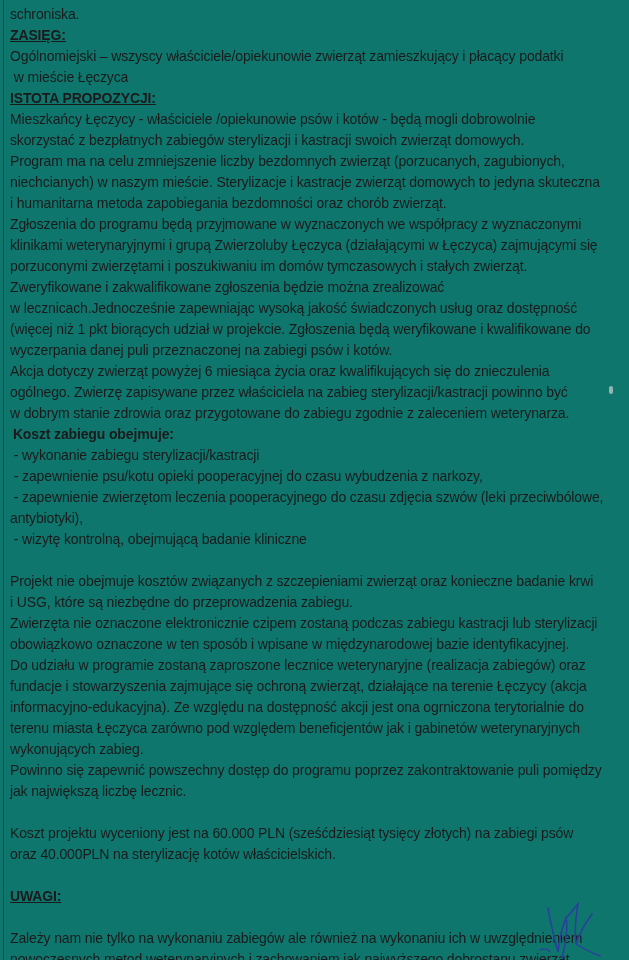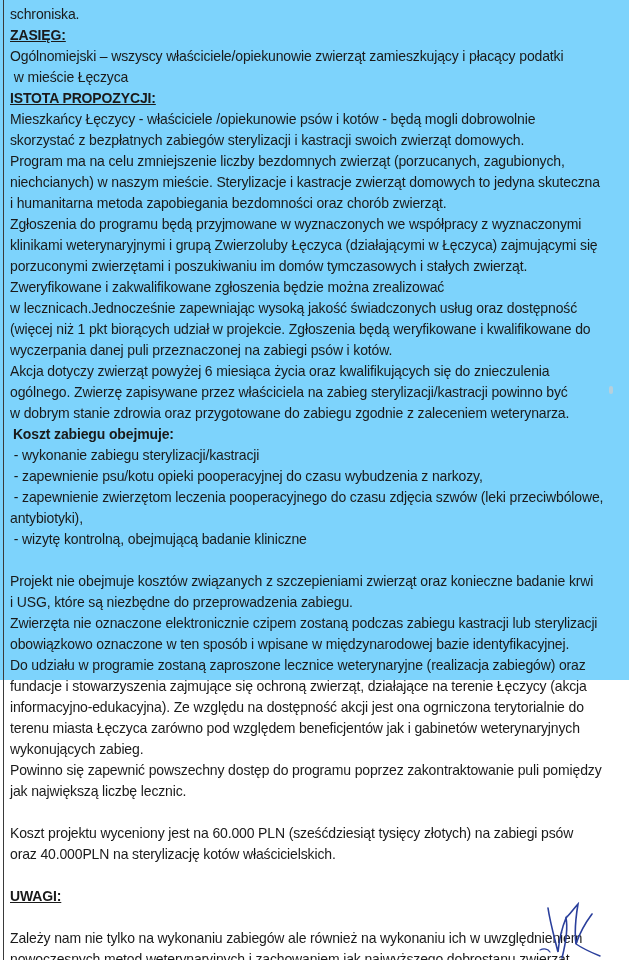--- a/index.html
+++ b/index.html
@@ -11,22 +11,22 @@
       width: 629px;
       height: 960px;
       overflow: hidden;
       position: relative;
       font-family: "Liberation Sans", "DejaVu Sans", sans-serif;
       color: #1a1a1a;
     }
     .page {
       position: absolute;
       left: 0; top: 0;
-      width: 629px; height: 680px;
-      background: #7dd3fc;
+      width: 629px; height: 960px;
+      background: #0f766e;
     }
     .left-border {
       position: absolute;
       left: 3px; top: 0;
       width: 1px; height: 960px;
       background: #3a3a3a;
     }
     .content {
       position: absolute;
       left: 10px;

